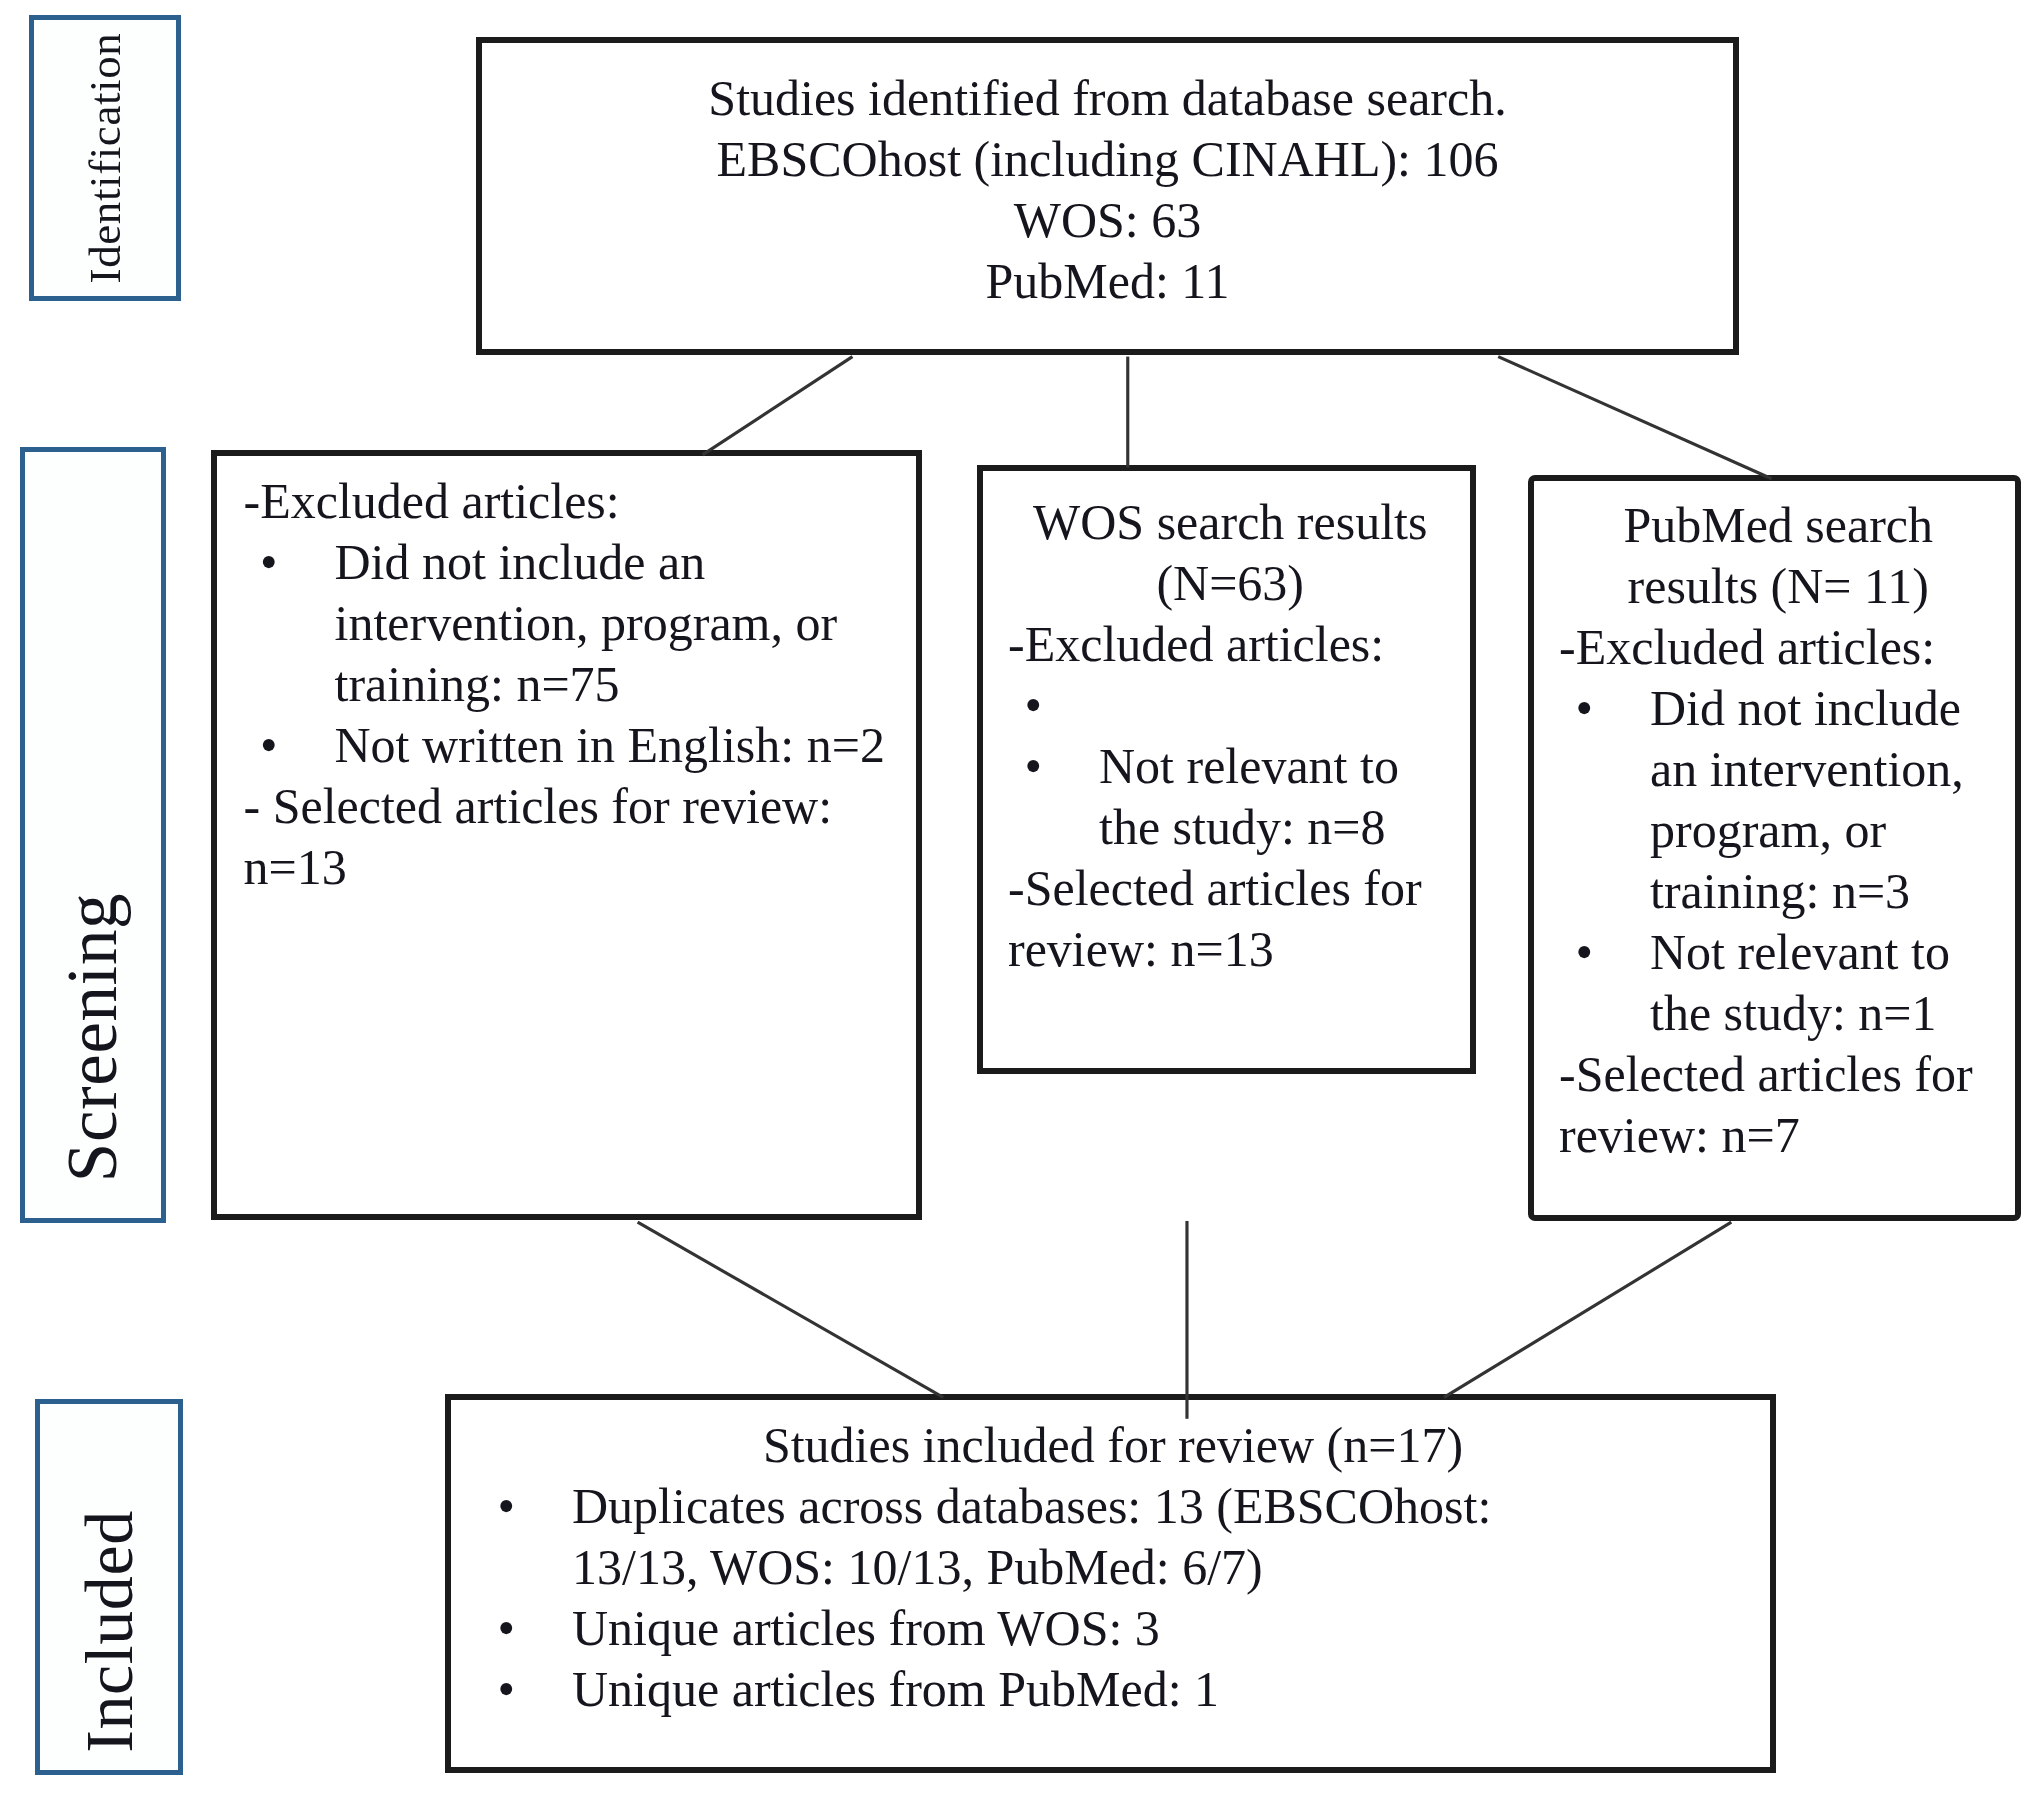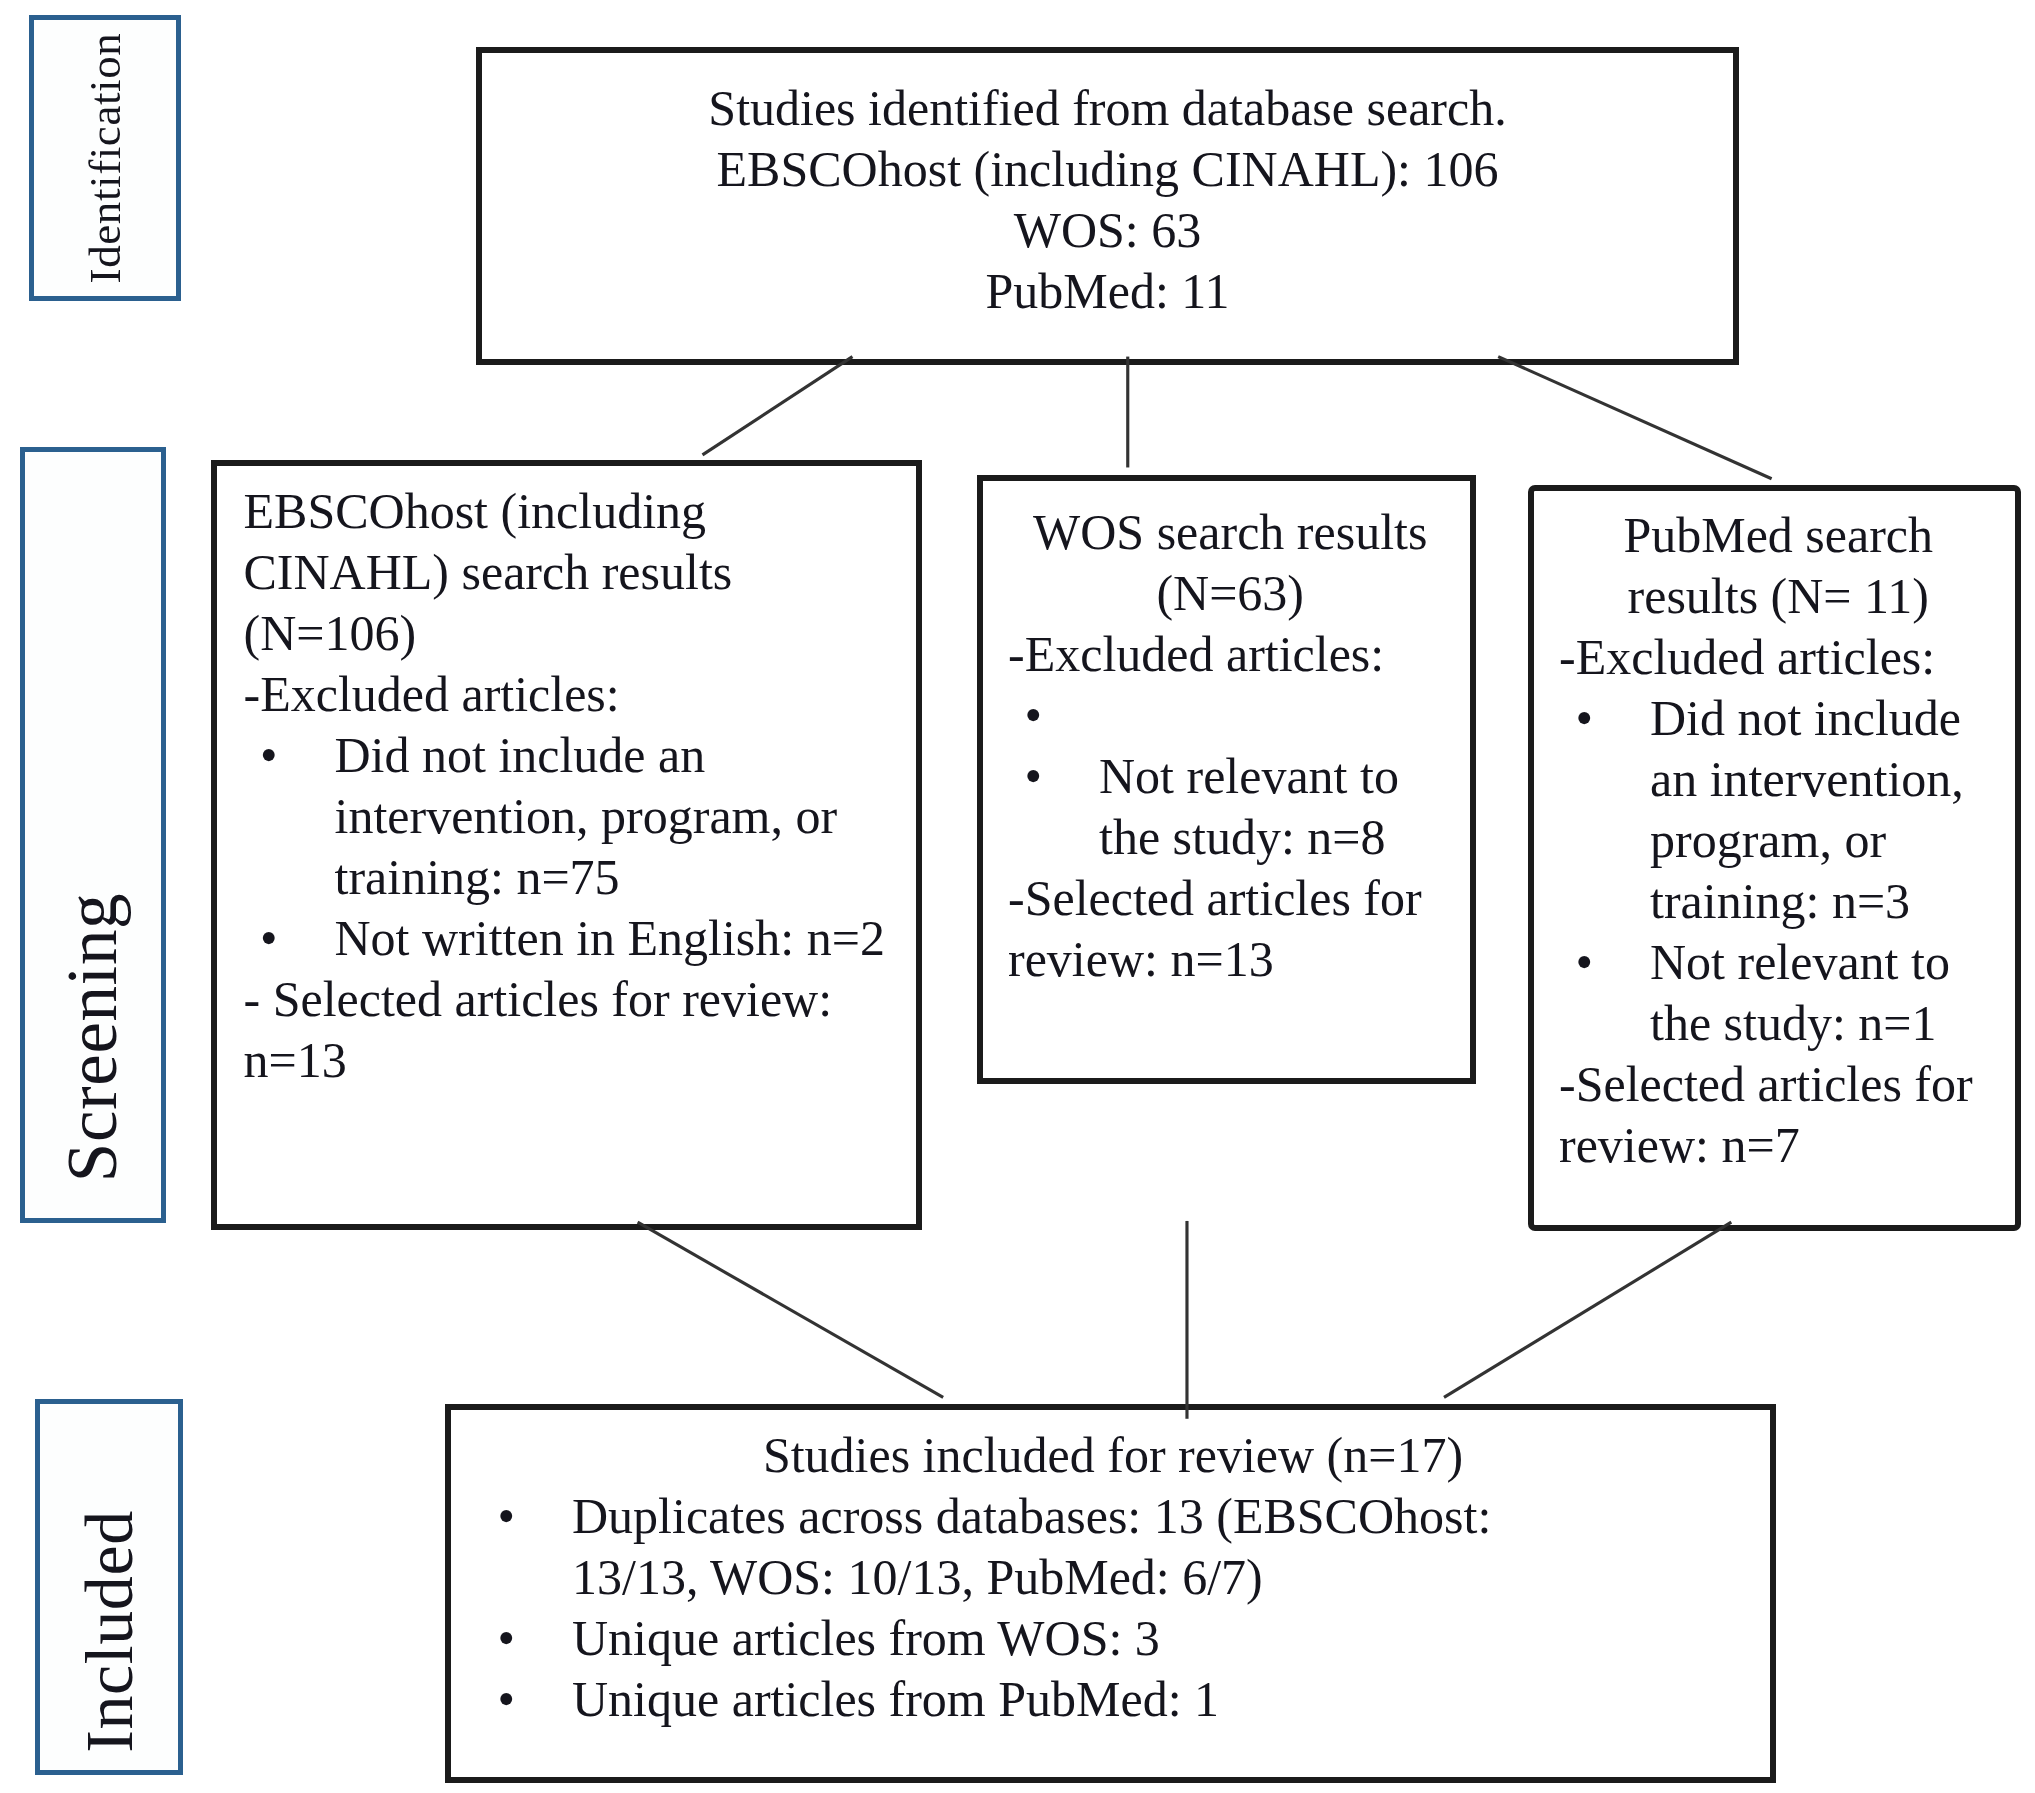--- a/index.html
+++ b/index.html
@@ -53,21 +53,20 @@
 
   
   .flow-box {
     position: absolute;
     box-sizing: border-box;
     border: 6.3px solid #1b1b1b;
     background: #ffffff;
     font-size: 50px;
     line-height: 61px;
     z-index: 3;
-    margin-top: 10px;
   }
   .box-identified {
     left: 476px; top: 37px; width: 1263px; height: 318px;
     padding-top: 25px;
     text-align: center;
   }
   .box-ebscohost {
     left: 211px; top: 450px; width: 711px; height: 770px;
     padding: 15px 17.6px 0 26.5px;
   }
@@ -120,21 +119,20 @@
   </div>
 
   <div class="flow-box box-identified">
     <div>Studies identified from database search.</div>
     <div>EBSCOhost (including CINAHL): 106</div>
     <div>WOS: 63</div>
     <div>PubMed: 11</div>
   </div>
 
   <div class="flow-box box-ebscohost">
-    <div class="ebsco-title">EBSCOhost (including CINAHL) search results (N=106)</div>
     <div>-Excluded articles:</div>
     <div class="li">
       <span class="bullet-marker"></span>
       <span class="li-text">Did not include an intervention, program, or training: n=75</span>
     </div>
     <div class="li">
       <span class="bullet-marker"></span>
       <span class="li-text">Not written in English: n=2</span>
     </div>
     <div class="selected-ebsco">- Selected articles for review: n=13</div>

